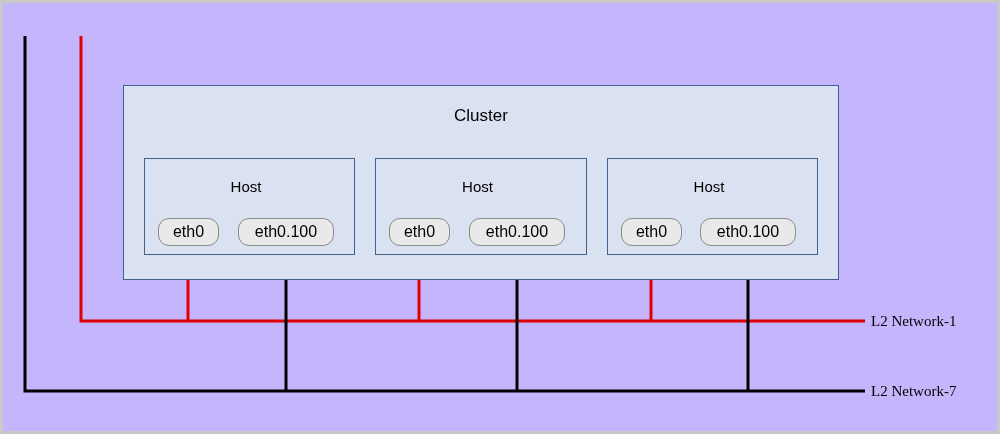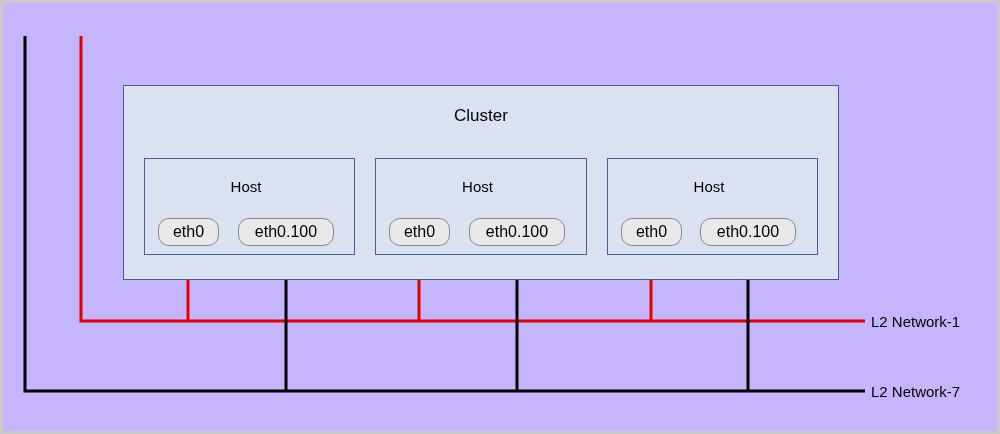--- a/index.html
+++ b/index.html
@@ -93,20 +93,21 @@
   .nic-pill.h3-eth0100 { left: 697px; width: 96px; }
 
   
   .net-label {
     position: absolute;
     left: 868px;
     font-size: 15px;
     color: #000000;
     white-space: nowrap;
     line-height: 17px;
+    font-family: Liberation Serif, serif;
   }
   .net-label.n1 { top: 310px; }
   .net-label.n2 { top: 380px; }
 </style>
 </head>
 <body>
 
 <div id="canvas">
 
   <svg id="diagram" viewBox="0 0 1000 434" width="1000" height="434" xmlns="http://www.w3.org/2000/svg">

